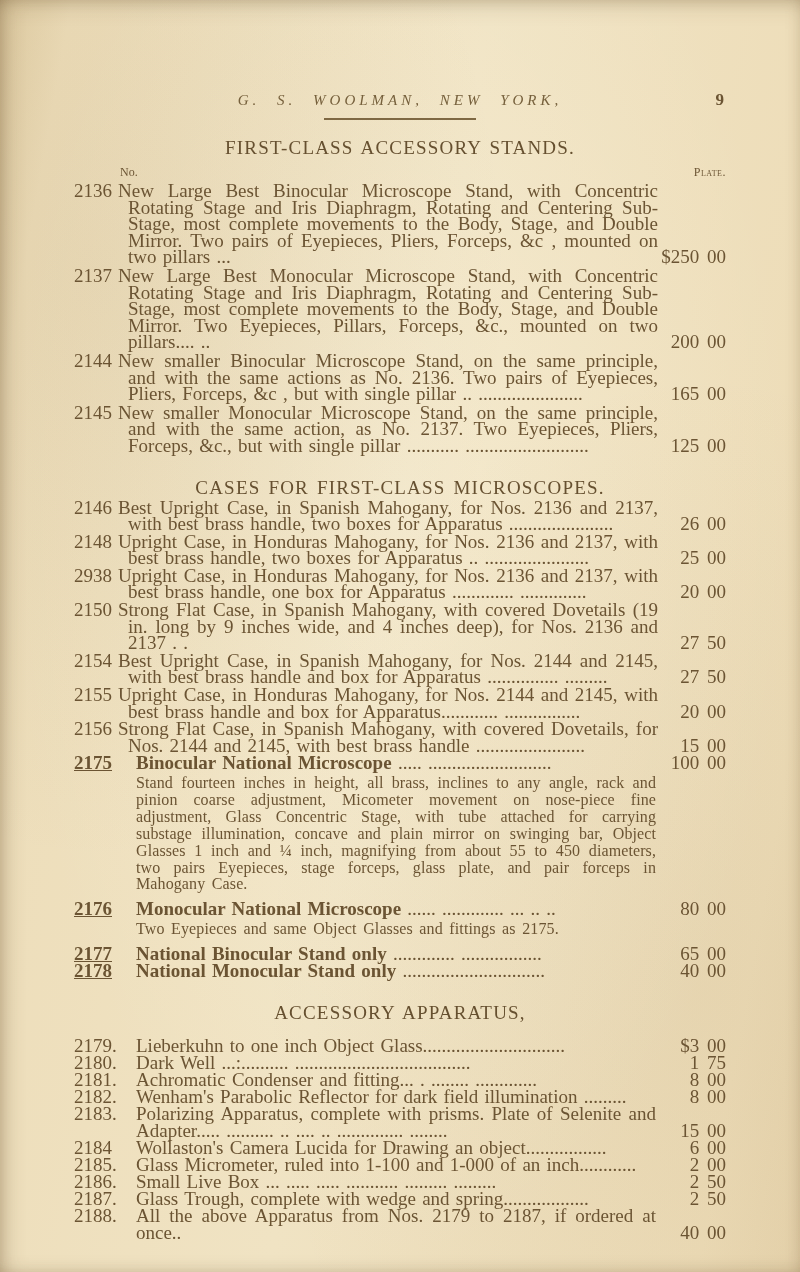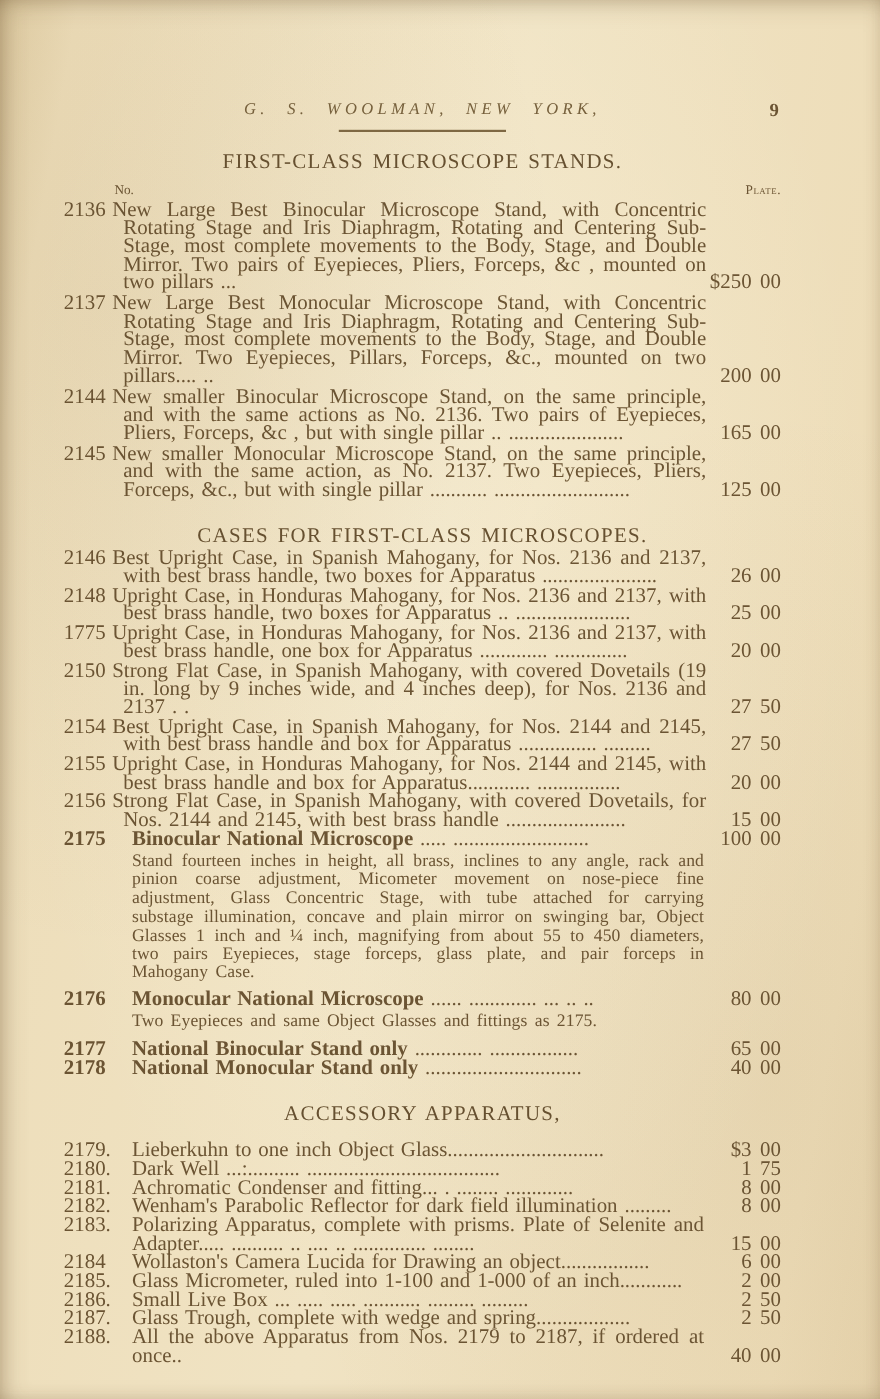--- a/index.html
+++ b/index.html
@@ -13,21 +13,21 @@
     background:
       radial-gradient(ellipse at 12% 22%, rgba(115,85,40,0.07), transparent 42%),
       radial-gradient(ellipse at 88% 78%, rgba(115,85,40,0.06), transparent 45%),
       radial-gradient(ellipse at 50% 40%, rgba(255,250,232,0.30), transparent 70%),
       linear-gradient(100deg, #e0cda4 0%, #edddb9 7%, #f0e3c3 48%, #eddcb7 90%, #e7d4ad 100%);
     box-shadow: inset 14px 0 26px -16px rgba(90,65,30,0.45),
                 inset 0 14px 26px -16px rgba(90,65,30,0.35),
                 inset -8px 0 20px -14px rgba(90,65,30,0.25),
                 inset 0 -10px 22px -16px rgba(90,65,30,0.25);
   }
-  .content { position: absolute; left: 58px; top: 0; width: 652px; }
+  .content { position: absolute; left: 74px; top: 0; width: 652px; }
 
   .running-header {
     margin-top: 92px;
     position: relative;
     text-align: center;
     font-style: italic;
     font-size: 15px;
     letter-spacing: 4px;
     word-spacing: 9px;
     color: #76603c;
@@ -74,21 +74,21 @@
   }
   .item .no { display: inline-block; width: 44px; text-indent: 0; }
   .item .price {
     position: absolute; right: 0; bottom: 0;
     text-indent: 0; white-space: nowrap; font-weight: normal;
     word-spacing: 3px;
   }
   .section-2 .item { margin-top: 1px; }
 
   .bold-item { font-weight: bold; margin-top: 16px; padding-left: 62px; text-indent: -62px; }
-  .bold-item .no { width: 62px; }
+  .bold-item .no { width: 62px; text-decoration: underline; }
   .bold-item .leaders { font-weight: normal; }
 
   .desc {
     margin: 3px 70px 8px 62px;
     text-align: justify;
     font-size: 16px;
     line-height: 16.9px;
     word-spacing: 2.5px;
     letter-spacing: 0.1px;
   }
@@ -105,38 +105,38 @@
   <div class="content">
 
     <div class="running-header">
       <span>G. S. WOOLMAN, NEW YORK,</span>
       <span class="page-number">9</span>
     </div>
     <div class="rule"></div>
 
     <div id="sections">
         <div class="section section-1">
-          <div class="section-heading">FIRST-CLASS MICROSCOPE STANDS.</div>
+          <div class="section-heading">FIRST-CLASS ACCESSORY STANDS.</div>
           <div class="cols-row">
             <span class="no-label">No.</span>
             <span class="price-label">Plate.</span>
           </div>
           <div class="items">
             <div class="item"><span class="no">2136</span><span class="text">New Large Best Binocular Microscope Stand, with Concentric Rotating Stage and Iris Diaphragm, Rotating and Centering Sub-Stage, most complete movements to the Body, Stage, and Double Mirror. Two pairs of Eyepieces, Pliers, Forceps, &amp;c , mounted on two pillars ...</span><span class="price">$250 00</span></div>
             <div class="item"><span class="no">2137</span><span class="text">New Large Best Monocular Microscope Stand, with Concentric Rotating Stage and Iris Diaphragm, Rotating and Centering Sub-Stage, most complete movements to the Body, Stage, and Double Mirror. Two Eyepieces, Pillars, Forceps, &amp;c., mounted on two pillars.... ..</span><span class="price">200 00</span></div>
             <div class="item"><span class="no">2144</span><span class="text">New smaller Binocular Microscope Stand, on the same principle, and with the same actions as No. 2136. Two pairs of Eyepieces, Pliers, Forceps, &amp;c , but with single pillar .. ......................</span><span class="price">165 00</span></div>
             <div class="item"><span class="no">2145</span><span class="text">New smaller Monocular Microscope Stand, on the same principle, and with the same action, as No. 2137. Two Eyepieces, Pliers, Forceps, &amp;c., but with single pillar ........... ..........................</span><span class="price">125 00</span></div>
           </div>
         </div>
         <div class="section section-2">
           <div class="section-heading">CASES FOR FIRST-CLASS MICROSCOPES.</div>
           <div class="items">
             <div class="item"><span class="no">2146</span><span class="text">Best Upright Case, in Spanish Mahogany, for Nos. 2136 and 2137, with best brass handle, two boxes for Apparatus ......................</span><span class="price">26 00</span></div>
             <div class="item"><span class="no">2148</span><span class="text">Upright Case, in Honduras Mahogany, for Nos. 2136 and 2137, with best brass handle, two boxes for Apparatus .. ......................</span><span class="price">25 00</span></div>
-            <div class="item"><span class="no">1775</span><span class="text">Upright Case, in Honduras Mahogany, for Nos. 2136 and 2137, with best brass handle, one box for Apparatus ............. ..............</span><span class="price">20 00</span></div>
+            <div class="item"><span class="no">2938</span><span class="text">Upright Case, in Honduras Mahogany, for Nos. 2136 and 2137, with best brass handle, one box for Apparatus ............. ..............</span><span class="price">20 00</span></div>
             <div class="item"><span class="no">2150</span><span class="text">Strong Flat Case, in Spanish Mahogany, with covered Dovetails (19 in. long by 9 inches wide, and 4 inches deep), for Nos. 2136 and 2137 . .</span><span class="price">27 50</span></div>
             <div class="item"><span class="no">2154</span><span class="text">Best Upright Case, in Spanish Mahogany, for Nos. 2144 and 2145, with best brass handle and box for Apparatus ............... .........</span><span class="price">27 50</span></div>
             <div class="item"><span class="no">2155</span><span class="text">Upright Case, in Honduras Mahogany, for Nos. 2144 and 2145, with best brass handle and box for Apparatus............ ................</span><span class="price">20 00</span></div>
             <div class="item"><span class="no">2156</span><span class="text">Strong Flat Case, in Spanish Mahogany, with covered Dovetails, for Nos. 2144 and 2145, with best brass handle .......................</span><span class="price">15 00</span></div>
             <div class="item bold-item"><span class="no">2175</span><span class="text">Binocular National Microscope</span><span class="leaders"> ..... ..........................</span><span class="price">100 00</span></div>
             <div class="desc">Stand fourteen inches in height, all brass, inclines to any angle, rack and pinion coarse adjustment, Micometer movement on nose-piece fine adjustment, Glass Concentric Stage, with tube attached for carrying substage illumination, concave and plain mirror on swinging bar, Object Glasses 1 inch and ¼ inch, magnifying from about 55 to 450 diameters, two pairs Eyepieces, stage forceps, glass plate, and pair forceps in Mahogany Case.</div>
             <div class="item bold-item"><span class="no">2176</span><span class="text">Monocular National Microscope</span><span class="leaders"> ...... ............. ... .. ..</span><span class="price">80 00</span></div>
             <div class="desc">Two Eyepieces and same Object Glasses and fittings as 2175.</div>
             <div class="item bold-item"><span class="no">2177</span><span class="text">National Binocular Stand only</span><span class="leaders"> ............. .................</span><span class="price">65 00</span></div>
             <div class="item bold-item"><span class="no">2178</span><span class="text">National Monocular Stand only</span><span class="leaders"> ..............................</span><span class="price">40 00</span></div>

